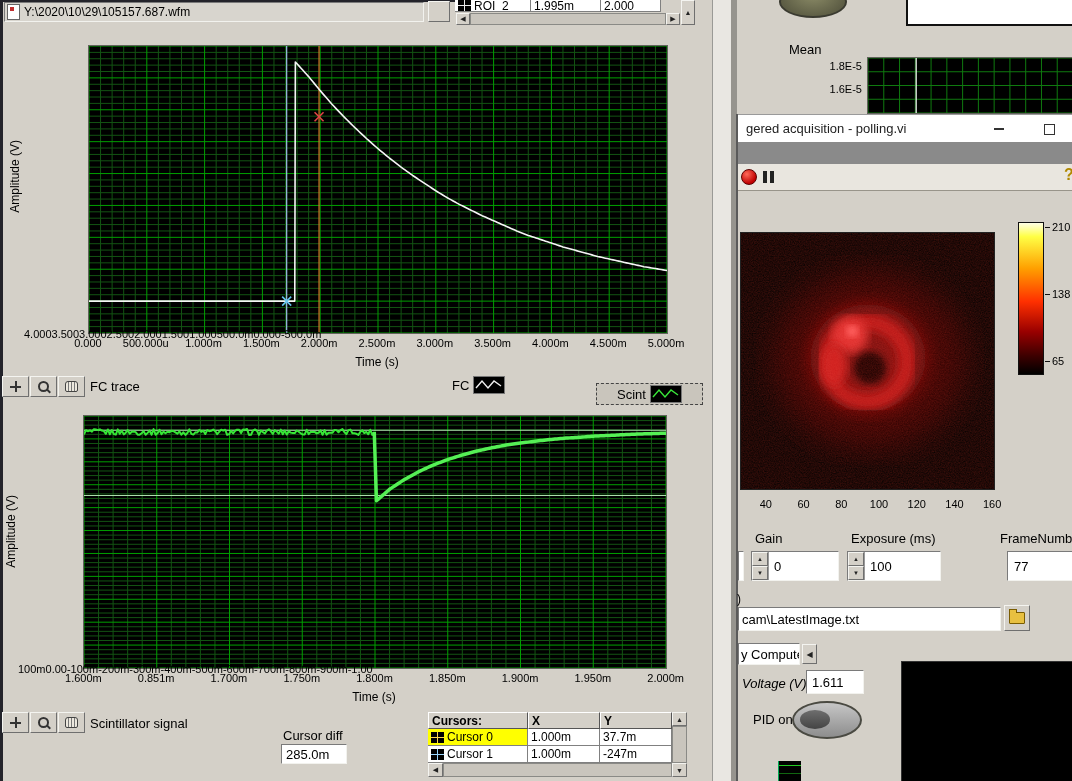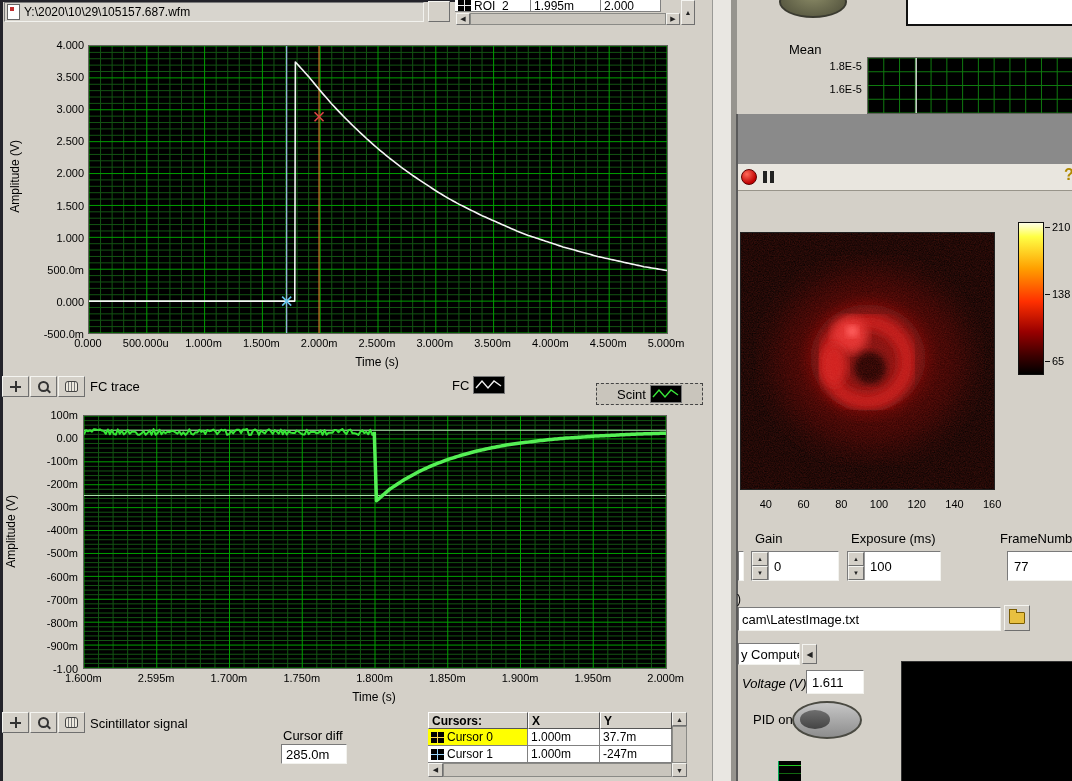--- a/index.html
+++ b/index.html
@@ -2,21 +2,21 @@
 <html><head>
 <meta charset="utf-8">
 <style>
   html,body{margin:0;padding:0;background:#555;}
   .screen{position:relative;width:1072px;height:781px;overflow:hidden;background:#8a8a8a;
           font-family:"Liberation Sans",sans-serif;font-size:12px;color:#000;}
   .abs{position:absolute;box-sizing:border-box;}
   .panel{background:#d4d0c8;}
   .sunken{background:#fff;border:1px solid;border-color:#7a7a7a #f2f2ee #f2f2ee #7a7a7a;}
   .raised{background:#d4d0c8;border:1px solid;border-color:#f4f4f0 #6f6f6f #6f6f6f #f4f4f0;}
-  .yticks{display:flex;flex-direction:column;justify-content:space-between;align-items:flex-end;font-size:11px;line-height:12px;}
+  .yticks{display:flex;flex-direction:row;justify-content:space-between;align-items:flex-end;font-size:11px;line-height:12px;}
   .xticks{display:flex;font-size:11px;line-height:12px;}
   .xticks span{flex:1;text-align:center;white-space:nowrap;}
   .vlabel{writing-mode:vertical-rl;transform:rotate(180deg);font-size:12px;}
   svg.plot{position:absolute;background:#000;border:1px solid #62625c;}
   .lbl{white-space:nowrap;}
   .toolpal{display:flex;gap:1px;}
   .tool-btn{width:25px;height:19px;display:flex;align-items:center;justify-content:center;background:#d4d0c8;
             border:1px solid;border-color:#f4f4f0 #6f6f6f #6f6f6f #f4f4f0;}
   .icon-cross{position:relative;width:11px;height:11px;}
   .icon-cross::before{content:'';position:absolute;left:0;top:5px;width:11px;height:1.5px;background:#333;}
@@ -366,21 +366,21 @@
       <span>-500m</span>
       <span>-600m</span>
       <span>-700m</span>
       <span>-800m</span>
       <span>-900m</span>
       <span>-1.00</span>
     </div>
   <div class="abs vlabel" style="left:4px;top:495px;">Amplitude (V)</div>
   <div class="abs xticks" style="left:47px;top:672px;width:655px;" id="xticks-sc">
       <span>1.600m</span>
-      <span>2.595m</span>
+      <span>0.851m</span>
       <span>1.700m</span>
       <span>1.750m</span>
       <span>1.800m</span>
       <span>1.850m</span>
       <span>1.900m</span>
       <span>1.950m</span>
       <span>2.000m</span>
     </div>
   <div class="abs" style="left:83px;top:690px;width:582px;text-align:center;font-size:12px;">Time (s)</div>
 
@@ -464,20 +464,29 @@
       <line x1="205" y1="0" x2="205" y2="55" stroke="#0f7a0f" stroke-width="1"></line>
       <line x1="0" y1="0" x2="205" y2="0" stroke="#0f7a0f" stroke-width="1"></line>
       <line x1="0" y1="13.75" x2="205" y2="13.75" stroke="#0f7a0f" stroke-width="1"></line>
       <line x1="0" y1="27.5" x2="205" y2="27.5" stroke="#0f7a0f" stroke-width="1"></line>
       <line x1="0" y1="41.25" x2="205" y2="41.25" stroke="#0f7a0f" stroke-width="1"></line>
       <line x1="0" y1="55" x2="205" y2="55" stroke="#0f7a0f" stroke-width="1"></line>
       <line x1="48.175" y1="0" x2="48.175" y2="55" stroke="#ffffff" stroke-width="1.2"></line>
     </svg>
 
   <div class="abs" style="left:736px;top:114px;width:2px;height:667px;background:#5a5a5a;"></div>
+  <div class="abs titlebar" style="left:738px;top:114px;width:334px;height:28px;">
+    <span style="padding-left:8px;font-size:13px;color:#222;white-space:nowrap;overflow:hidden;flex:1;">gered acquisition - polling.vi</span>
+    <div class="win-btn" style="position:absolute;left:238px;top:0;">
+        <div style="width:10px;height:1.5px;background:#333;"></div>
+      </div>
+    <div class="win-btn" style="position:absolute;left:288px;top:0;">
+        <div style="width:9px;height:9px;border:1.2px solid #333;"></div>
+      </div>
+  </div>
   <div class="abs toolbar" style="left:738px;top:164px;width:334px;height:27px;">
     <div class="abort-btn"></div>
     <div class="pause-btn">
         <i></i>
         <i></i>
       </div>
     <span style="position:absolute;left:326px;top:2px;font-weight:bold;font-size:16px;color:#b08800;">?</span>
   </div>
   <div class="abs panel" style="left:738px;top:191px;width:334px;height:590px;"></div>
 

